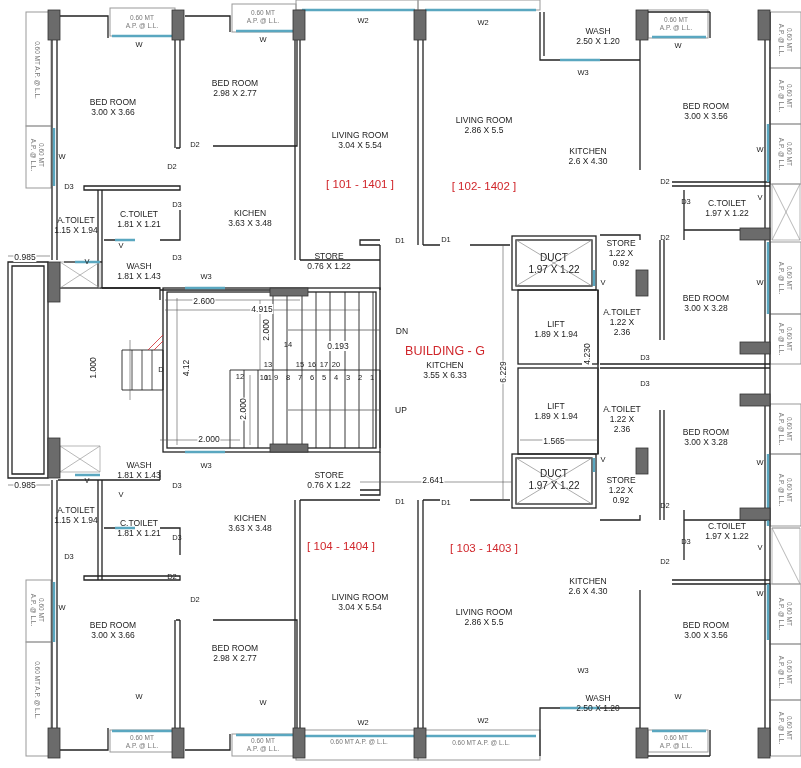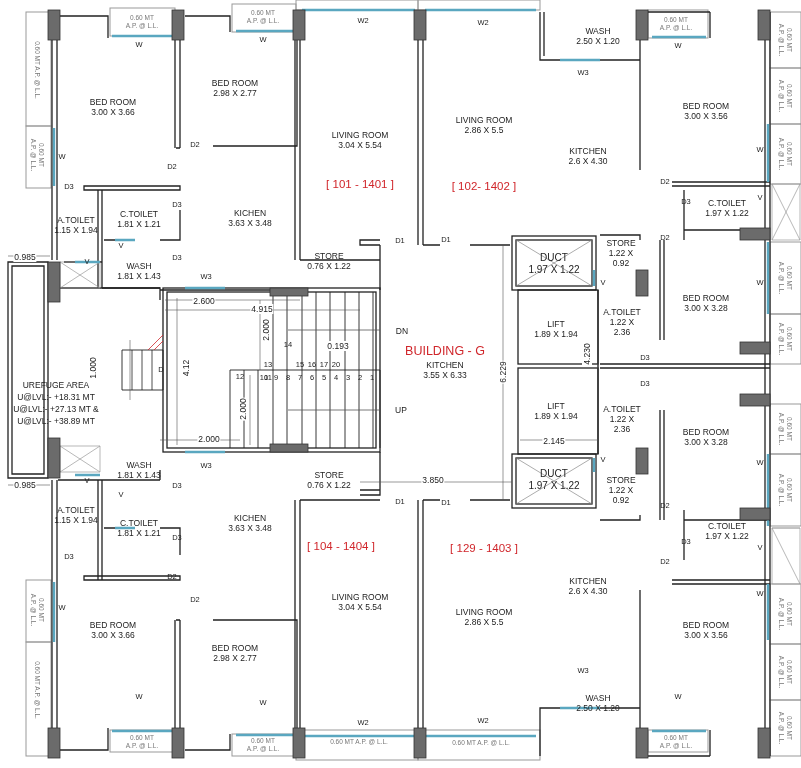--- a/index.html
+++ b/index.html
@@ -300,29 +300,23 @@
       <div>3.00 X 3.56</div>
     </div>
 <div class="lbl" style="left:598px;top:703px">
       <div>WASH</div>
       <div>2.50 X 1.20</div>
     </div>
 
 <div class="lbl red" style="left:360px;top:184px">[ 101 - 1401 ]</div>
 <div class="lbl red" style="left:484px;top:186px">[ 102- 1402 ]</div>
 <div class="lbl red" style="left:341px;top:546px">[ 104 - 1404 ]</div>
-<div class="lbl red" style="left:484px;top:548px">[ 129 - 1403 ]</div>
+<div class="lbl red" style="left:484px;top:548px">[ 103 - 1403 ]</div>
 <div class="lbl redbig" style="left:445px;top:351px">BUILDING - G</div>
 
-<div class="lbl" style="left:56px;top:403px;line-height:12px">
-  <div>UREFUGE AREA</div>
-      <div>U@LVL:- +18.31 MT</div>
-      <div>U@LVL:- +27.13 MT &amp;</div>
-      <div>U@LVL:- +38.89 MT</div>
-</div>
 
 <div class="lbl" style="left:402px;top:331px">DN</div>
 <div class="lbl" style="left:401px;top:410px">UP</div>
 <div class="lbl sm" style="left:161px;top:369px">D</div>
 <div class="lbl sm" style="left:268px;top:364px">13</div>
 <div class="lbl sm" style="left:288px;top:344px">14</div>
 <div class="lbl sm" style="left:300px;top:364px">15</div>
 <div class="lbl sm" style="left:312px;top:364px">16</div>
 <div class="lbl sm" style="left:324px;top:364px">17</div>
 <div class="lbl sm" style="left:336px;top:364px">20</div>
@@ -344,22 +338,22 @@
 <div class="lbl dim vertl" style="left:266px;top:330px">2.000</div>
 <div class="lbl dim" style="left:338px;top:346px">0.193</div>
 <div class="lbl dim vertl" style="left:186px;top:368px">4.12</div>
 <div class="lbl dim vertl" style="left:243px;top:409px">2.000</div>
 <div class="lbl dim" style="left:209px;top:439px">2.000</div>
 <div class="lbl dim vertl" style="left:93px;top:368px">1.000</div>
 <div class="lbl dim" style="left:25px;top:257px">0.985</div>
 <div class="lbl dim" style="left:25px;top:485px">0.985</div>
 <div class="lbl dim vertl" style="left:503px;top:372px">6.229</div>
 <div class="lbl dim vertl" style="left:587px;top:354px">4.230</div>
-<div class="lbl dim" style="left:554px;top:441px">2.145</div>
-<div class="lbl dim" style="left:433px;top:480px">3.850</div>
+<div class="lbl dim" style="left:554px;top:441px">1.565</div>
+<div class="lbl dim" style="left:433px;top:480px">2.641</div>
 
 <div class="lbl sm" style="left:139px;top:44px">W</div>
 <div class="lbl sm" style="left:263px;top:39px">W</div>
 <div class="lbl sm" style="left:363px;top:20px">W2</div>
 <div class="lbl sm" style="left:483px;top:22px">W2</div>
 <div class="lbl sm" style="left:678px;top:45px">W</div>
 <div class="lbl sm" style="left:583px;top:72px">W3</div>
 <div class="lbl sm" style="left:62px;top:156px">W</div>
 <div class="lbl sm" style="left:760px;top:149px">W</div>
 <div class="lbl sm" style="left:760px;top:282px">W</div>

